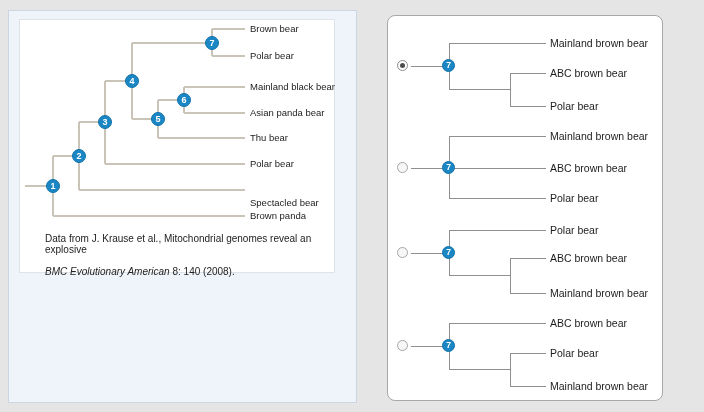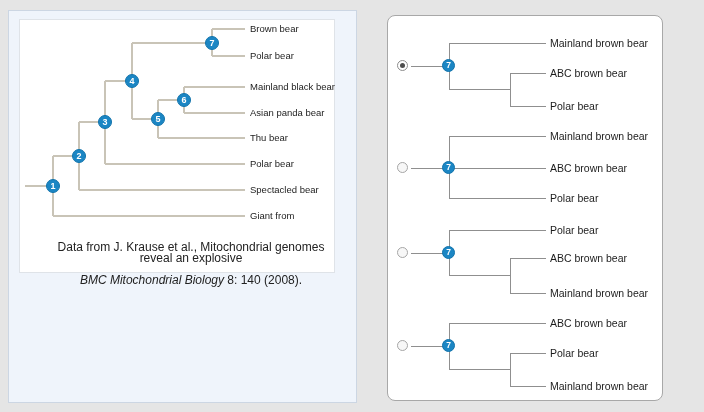--- a/index.html
+++ b/index.html
@@ -73,26 +73,25 @@
   }
   .radio .dot{
     display:none;
     position:absolute;left:2px;top:2px;
     width:5px;height:5px;border-radius:50%;
     background:#4d4d4d;
   }
   .radio.selected{background:#ffffff;border-color:#8c8c8c;}
   .radio.selected .dot{display:block;}
   .citation{
-    position:absolute;left:45px;top:242px;
+    position:absolute;left:45px;top:233px;
     width:292px;
-    font-size:12px;
+    font-size:10px;
     line-height:11px;
     color:#222222;
-    text-align:center;
   }
 </style>
 </head>
 <body>
 
 <div class="page">
 
   <div class="left-container"></div>
   <div class="white-panel"></div>
 
@@ -111,35 +110,35 @@
     <path d="M411,253 H449 M449,230 V275 M449,230 H546 M449,275 H510 M510,258 V293 M510,258 H546 M510,293 H546" stroke="#8f8f8f" stroke-width="1" fill="none" shape-rendering="crispEdges"></path>
     <path d="M411,346 H449 M449,323 V369 M449,323 H546 M449,369 H510 M510,353 V386 M510,353 H546 M510,386 H546" stroke="#8f8f8f" stroke-width="1" fill="none" shape-rendering="crispEdges"></path>
   </svg>
 
   <div class="leaf-label" style="left:250px;top:23px">Brown bear</div>
   <div class="leaf-label" style="left:250px;top:50px">Polar bear</div>
   <div class="leaf-label" style="left:250px;top:81px">Mainland black bear</div>
   <div class="leaf-label" style="left:250px;top:107px">Asian panda bear</div>
   <div class="leaf-label" style="left:250px;top:132px">Thu bear</div>
   <div class="leaf-label" style="left:250px;top:158px">Polar bear</div>
-  <div class="leaf-label" style="left:250px;top:184px">Spectacled bear</div>
-  <div class="leaf-label" style="left:250px;top:210px">Giant from</div>
+  <div class="leaf-label" style="left:250px;top:197px">Spectacled bear</div>
+  <div class="leaf-label" style="left:250px;top:210px">Brown panda</div>
 
   <div class="node-badge" style="left:46px;top:179px">1</div>
   <div class="node-badge" style="left:72px;top:149px">2</div>
   <div class="node-badge" style="left:98px;top:115px">3</div>
   <div class="node-badge" style="left:125px;top:74px">4</div>
   <div class="node-badge" style="left:151px;top:112px">5</div>
   <div class="node-badge" style="left:177px;top:93px">6</div>
   <div class="node-badge" style="left:205px;top:36px">7</div>
 
   <div class="citation">
     <span>Data from J. Krause et al., Mitochondrial genomes reveal an explosive</span><br>
     <br>
-    <i>BMC Mitochondrial Biology</i><span> 8: 140 (2008).</span>
+    <i>BMC Evolutionary American</i><span> 8: 140 (2008).</span>
   </div>
 
   <div class="radio selected" style="left:397px;top:60px">
       <span class="dot"></span>
     </div>
   <div class="node-badge small" style="left:442px;top:59px">7</div>
   <div class="opt-label" style="left:550px;top:37px">Mainland brown bear</div>
   <div class="opt-label" style="left:550px;top:67px">ABC brown bear</div>
   <div class="opt-label" style="left:550px;top:100px">Polar bear</div>
 

